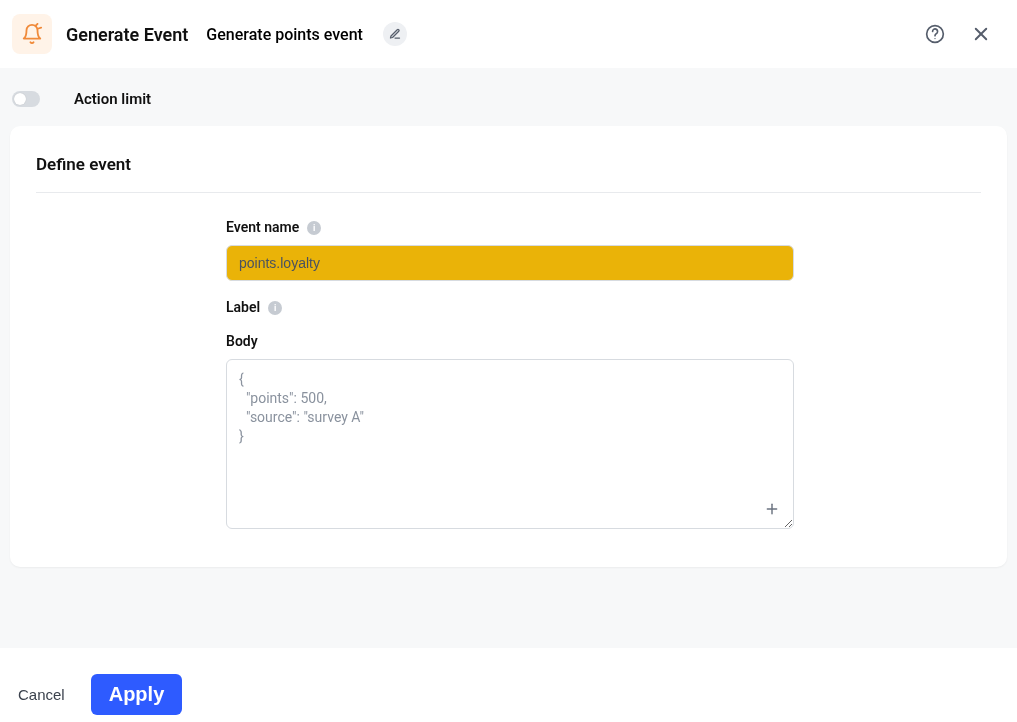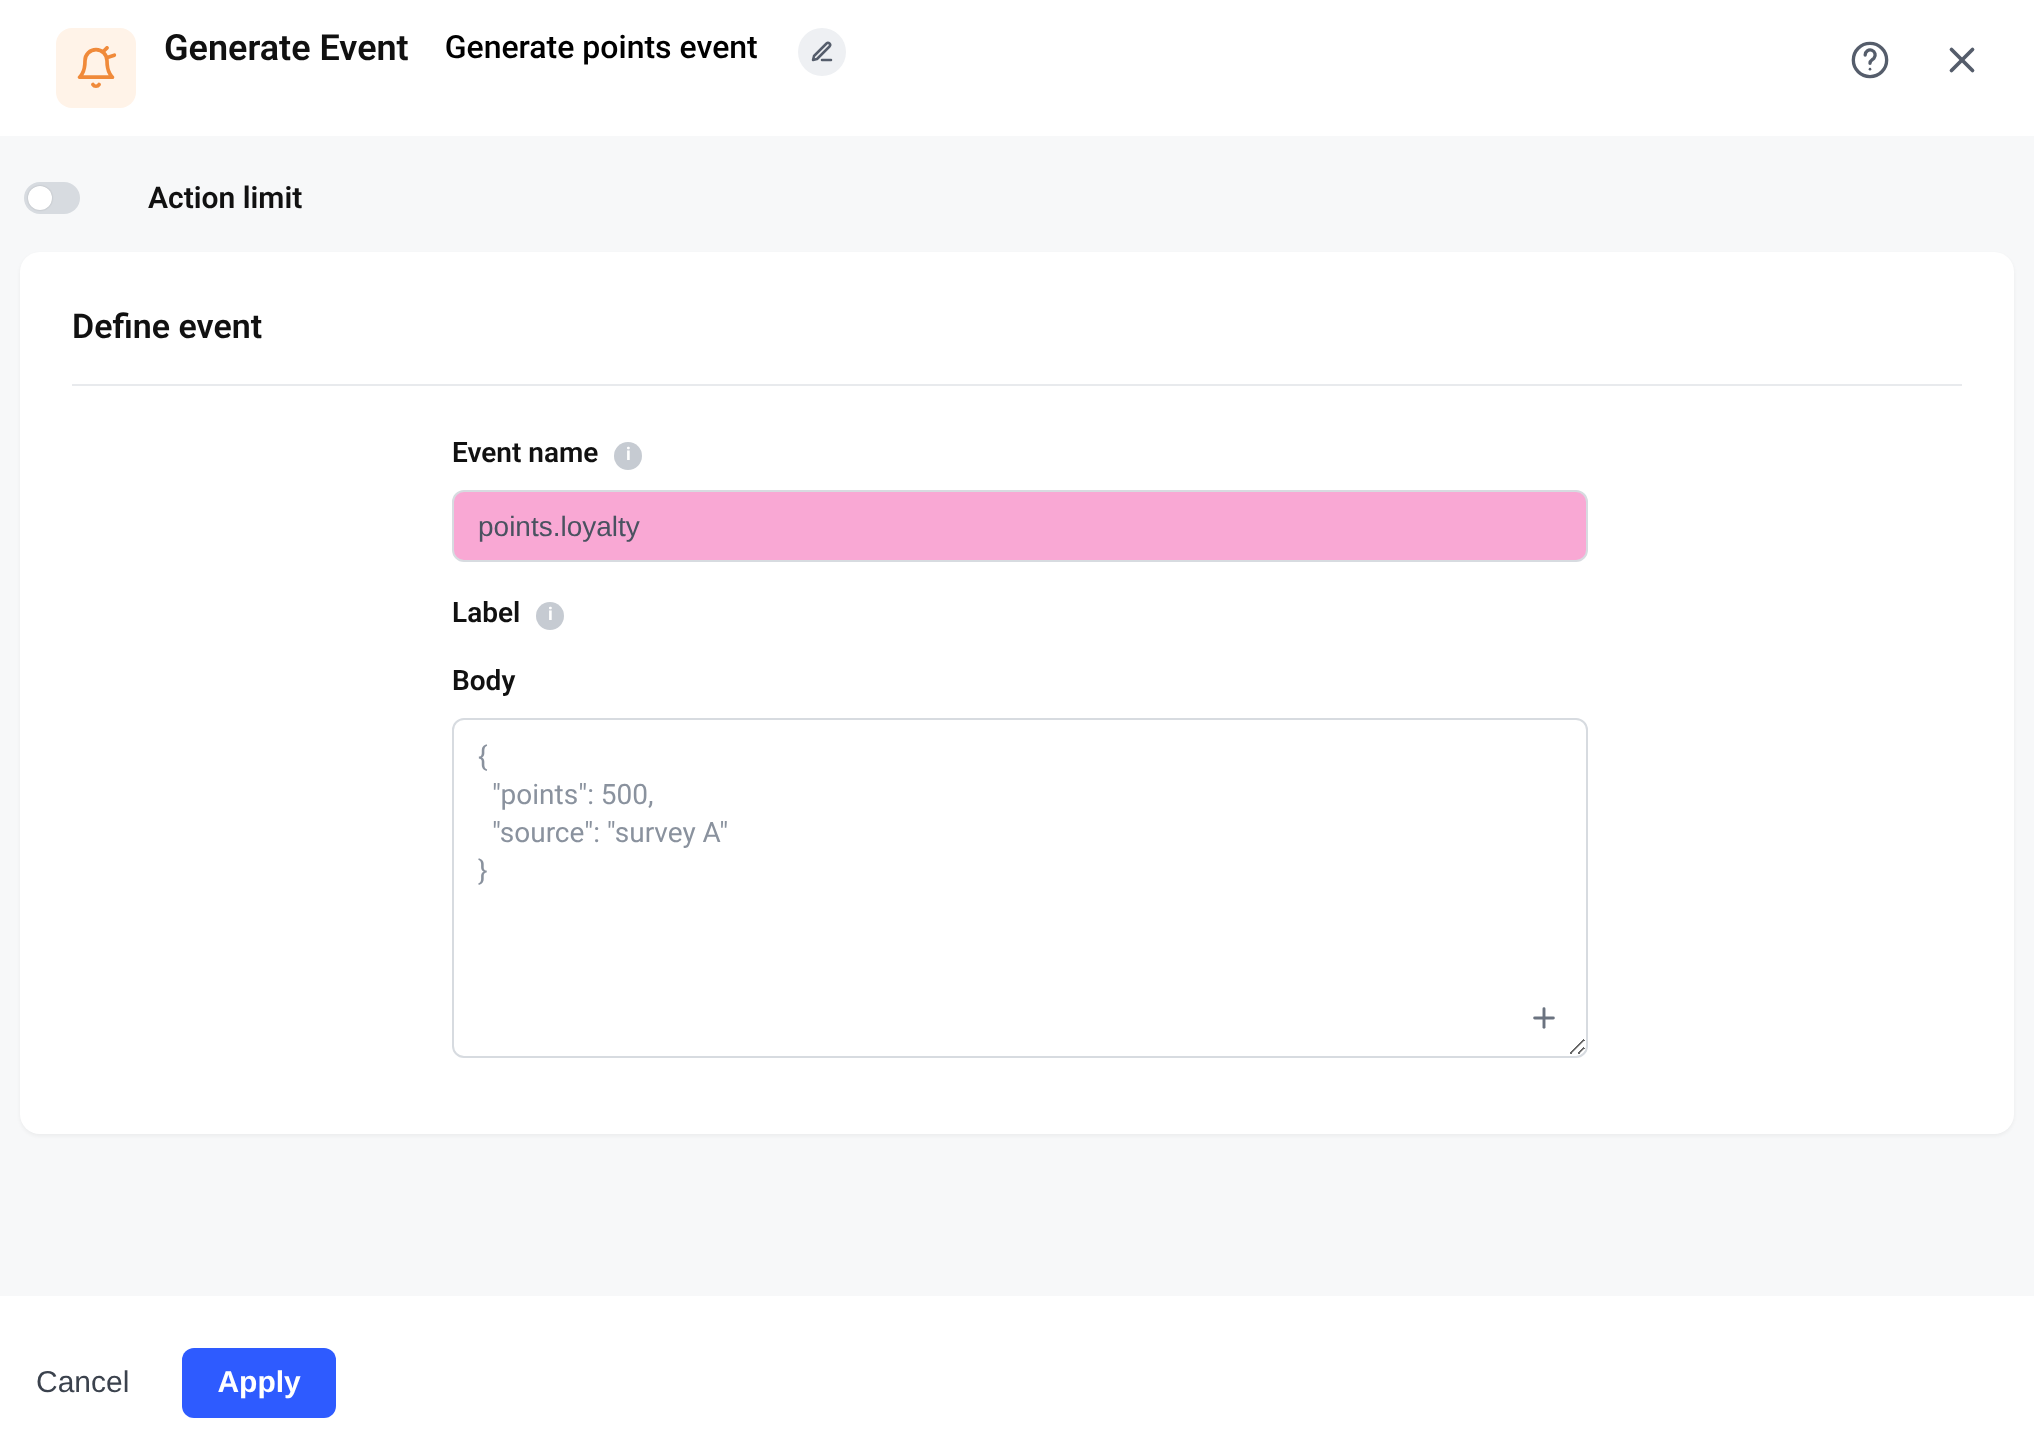--- a/index.html
+++ b/index.html
@@ -8,21 +8,22 @@
       background: #fff;
       color: #111;
       width: 1017px;
       height: 722px;
       overflow: hidden;
     }
 
     
     .header {
       display: flex;
-      padding: 14px 20px 14px 28px;
+      align-items: center;
+      padding: 14px 20px 14px 12px;
       gap: 14px;
     }
     .app-icon-wrap {
       width: 40px; height: 40px;
       border-radius: 8px;
       background: #FFF3E8;
       display: flex; align-items: center; justify-content: center;
       flex: 0 0 auto;
     }
     .app-icon-wrap svg { display:block; }
@@ -109,21 +110,21 @@
       display:flex; align-items:center; justify-content:center;
     }
     .text-input {
       width: 100%;
       height: 36px;
       border: 1px solid #D7DBE0;
       border-radius: 6px;
       padding: 0 12px;
       font-size: 14px;
       color:#4A5260;
-      background:#f9a8d4;
+      background:#eab308;
     }
     .input-wrap { position: relative; }
     .input-plus {
       position:absolute; right:8px; top: 50%; transform: translateY(-50%);
       width: 20px; height: 20px; display:flex; align-items:center; justify-content:center;
       color:#6B7380; cursor:pointer;
     }
 
     .body-textarea {
       width: 100%;
@@ -148,21 +149,21 @@
     .footer {
       display:flex; justify-content:flex-start; align-items:center;
       gap: 22px;
       padding: 26px 14px 0 14px;
     }
     .btn-cancel {
       background:none; border:none; font-size:15px; color:#3B424D; font-weight:500; cursor:pointer;
       padding: 8px 4px;
     }
     .btn-apply {
-      background:#2E5BFF; color:#fff; border:none; font-size:15px; font-weight:600;
+      background:#2E5BFF; color:#fff; border:none; font-size:20px; font-weight:600;
       padding: 9px 18px;
       border-radius: 6px;
       cursor:pointer;
     }
   </style>
 </head>
 <body>
 
 <div class="header">
   <div class="app-icon-wrap">

